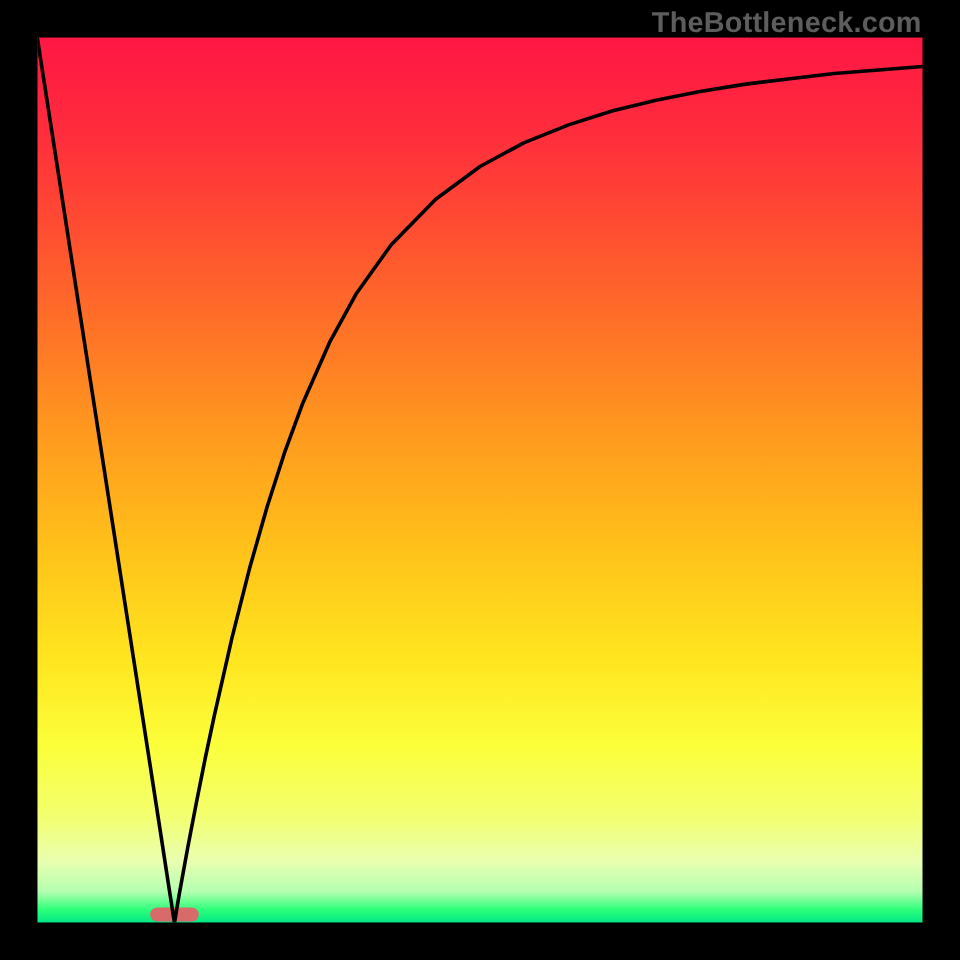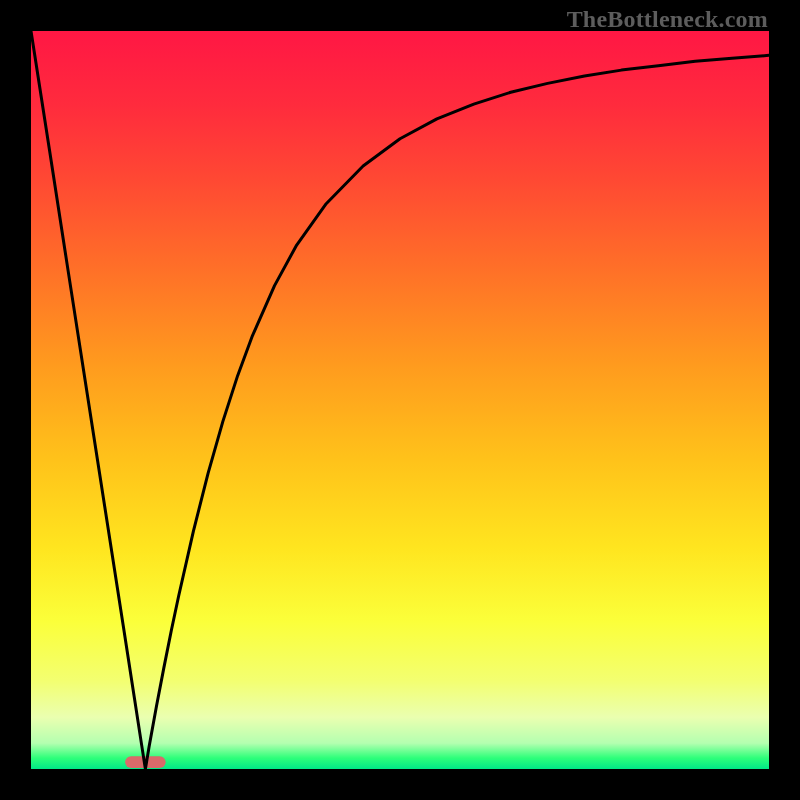--- a/index.html
+++ b/index.html
@@ -9,21 +9,20 @@
     height: 800px;
     overflow: hidden;
     background: #000;
     font-family: Arial, Helvetica, sans-serif;
   }
   .frame {
     position: relative;
     width: 800px;
     height: 708px;
     background: #000;
-    font-family: Liberation Serif, serif;
   }
   .plot {
     position: absolute;
     left: 31px;
     top: 31px;
     width: 738px;
     height: 738px;
     overflow: hidden;
   }
   .watermark {

